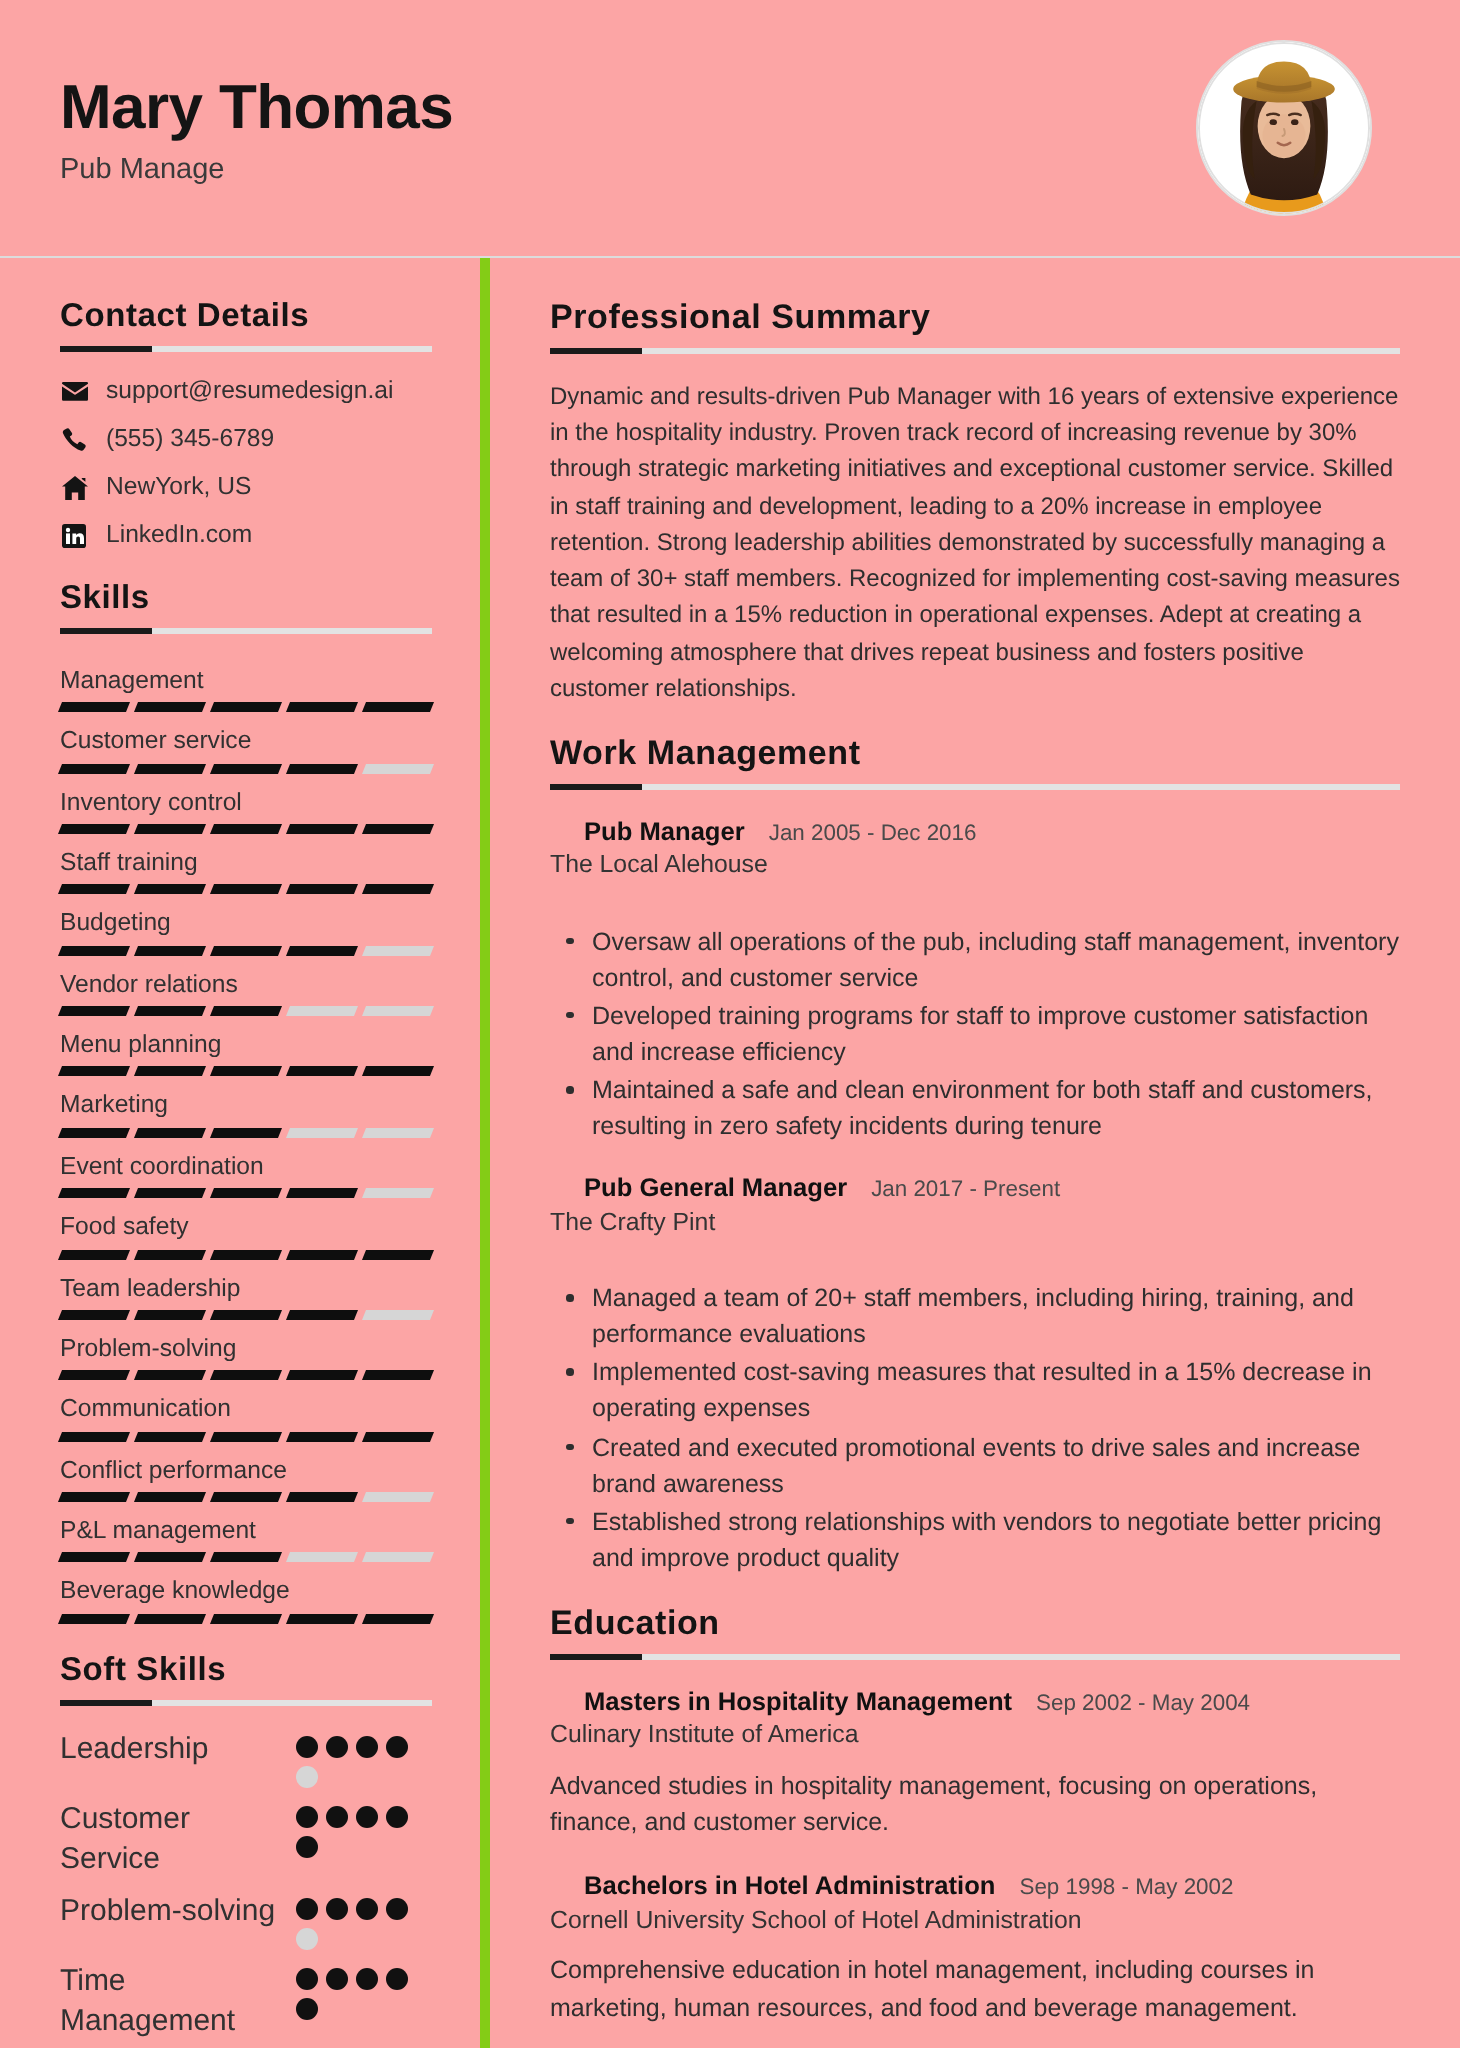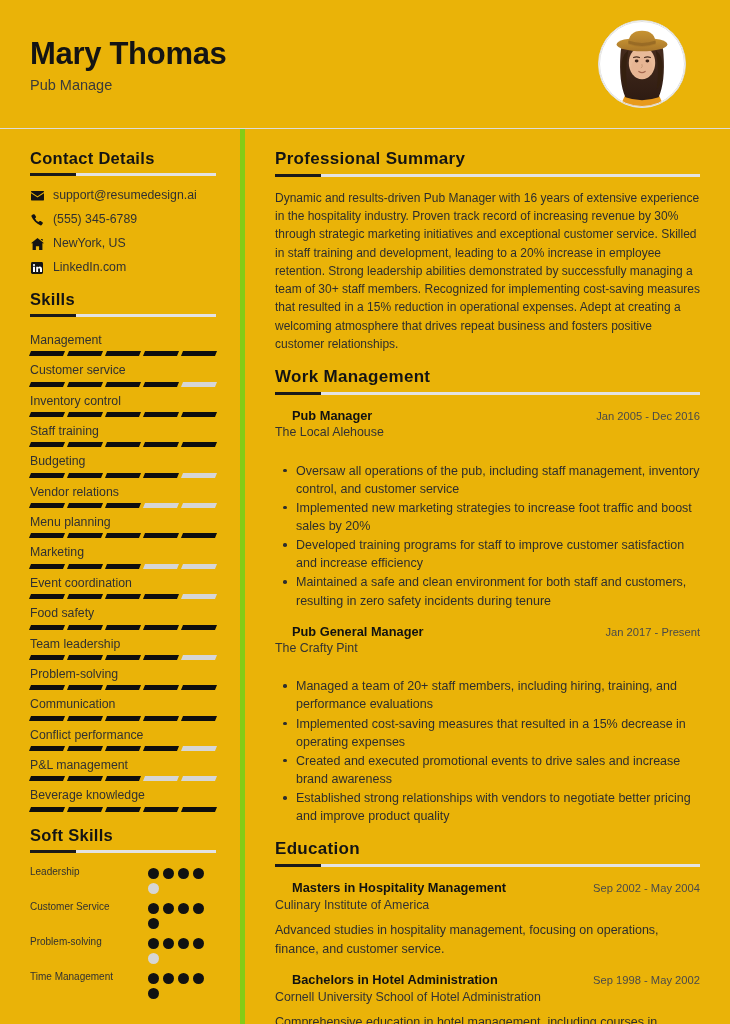--- a/index.html
+++ b/index.html
@@ -14,21 +14,21 @@
     font-family: "Liberation Sans", sans-serif;
     color: #2b2b2b;
     -webkit-font-smoothing: antialiased;
     overflow: hidden;
   }
 
   .page {
     position: relative;
     width: 730px;
     height: 1024px;
-    background: #eab308;
+    background: #fca5a5;
     display: flex;
     flex-direction: column;
   }
 
   
   .header {
     position: relative;
     height: 129px;
     flex: 0 0 129px;
     border-bottom: 1px solid #dcdcdc;
@@ -170,21 +170,21 @@
 
   .soft-item {
     display: flex;
     align-items: flex-start;
     gap: 6px;
     margin-bottom: 6px;
   }
 
   .soft-label {
     flex: 1 1 auto;
-    font-size: 10px;
+    font-size: 15px;
     color: #313131;
     line-height: 1.35;
     min-width: 0;
   }
 
   .soft-dots {
     flex: 0 0 68px;
     width: 68px;
     display: flex;
     flex-wrap: wrap;
@@ -206,21 +206,21 @@
     line-height: 1.52;
     color: #2e2e2e;
     text-align: left;
   }
 
   .entry { margin-bottom: 13px; }
 
   .entry-top {
     display: flex;
     align-items: baseline;
-    justify-content: space-between;
+    justify-content: flex-start;
     gap: 12px;
     padding-left: 17px;
   }
 
   .entry-title {
     font-size: 12.8px;
     font-weight: bold;
     color: #111111;
     line-height: 1.35;
   }
@@ -609,21 +609,20 @@
         <div class="sec-rule"></div>
         <div id="work-container">
             <div class="entry">
               <div class="entry-top">
                 <div class="entry-title">Pub Manager</div>
                 <div class="entry-date">Jan 2005 - Dec 2016</div>
               </div>
               <div class="entry-org">The Local Alehouse</div>
               <ul class="bullets">
                 <li>Oversaw all operations of the pub, including staff management, inventory control, and customer service</li>
-                <li>Implemented new marketing strategies to increase foot traffic and boost sales by 20%</li>
                 <li>Developed training programs for staff to improve customer satisfaction and increase efficiency</li>
                 <li>Maintained a safe and clean environment for both staff and customers, resulting in zero safety incidents during tenure</li>
               </ul>
             </div>
             <div class="entry">
               <div class="entry-top">
                 <div class="entry-title">Pub General Manager</div>
                 <div class="entry-date">Jan 2017 - Present</div>
               </div>
               <div class="entry-org">The Crafty Pint</div>

